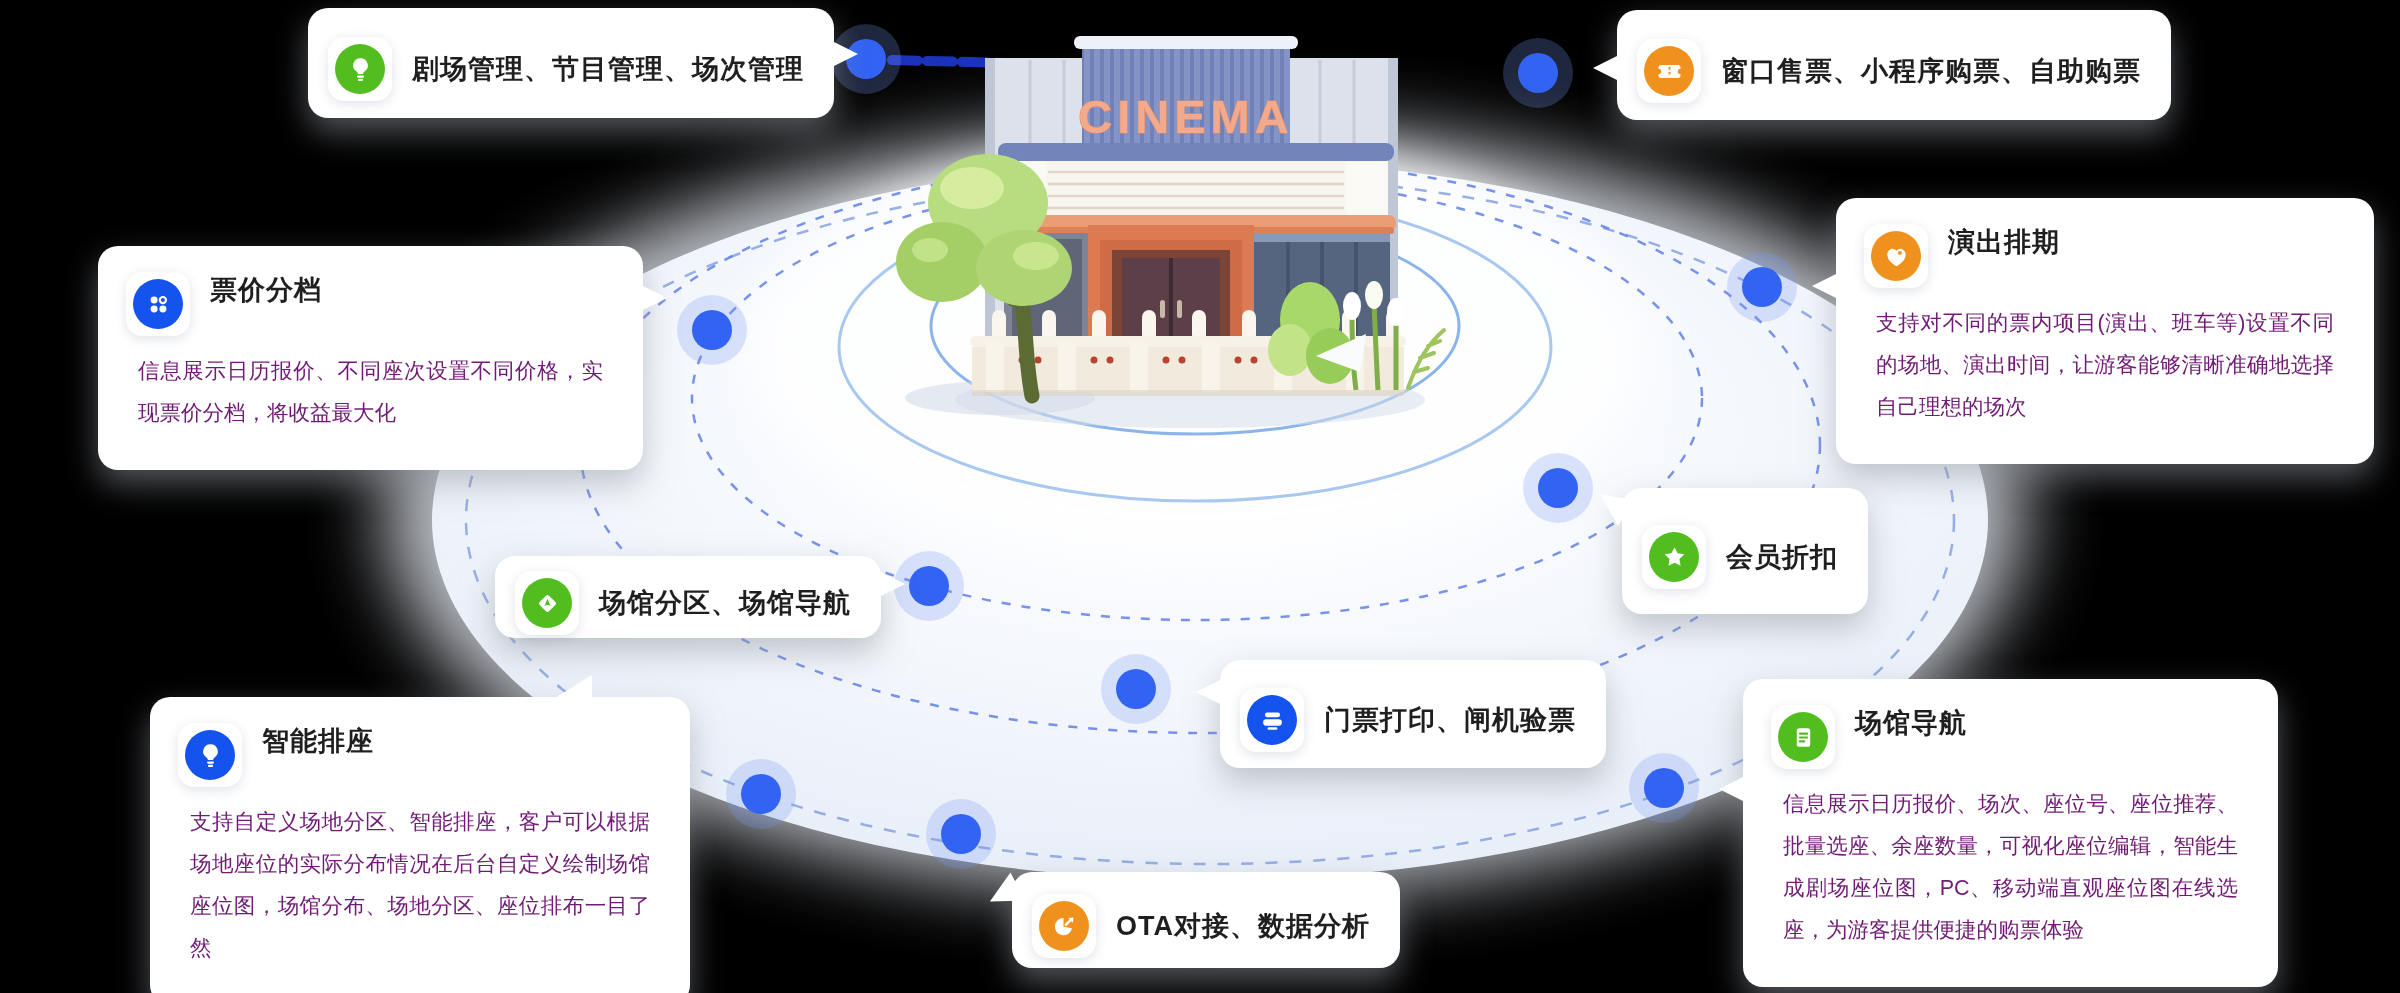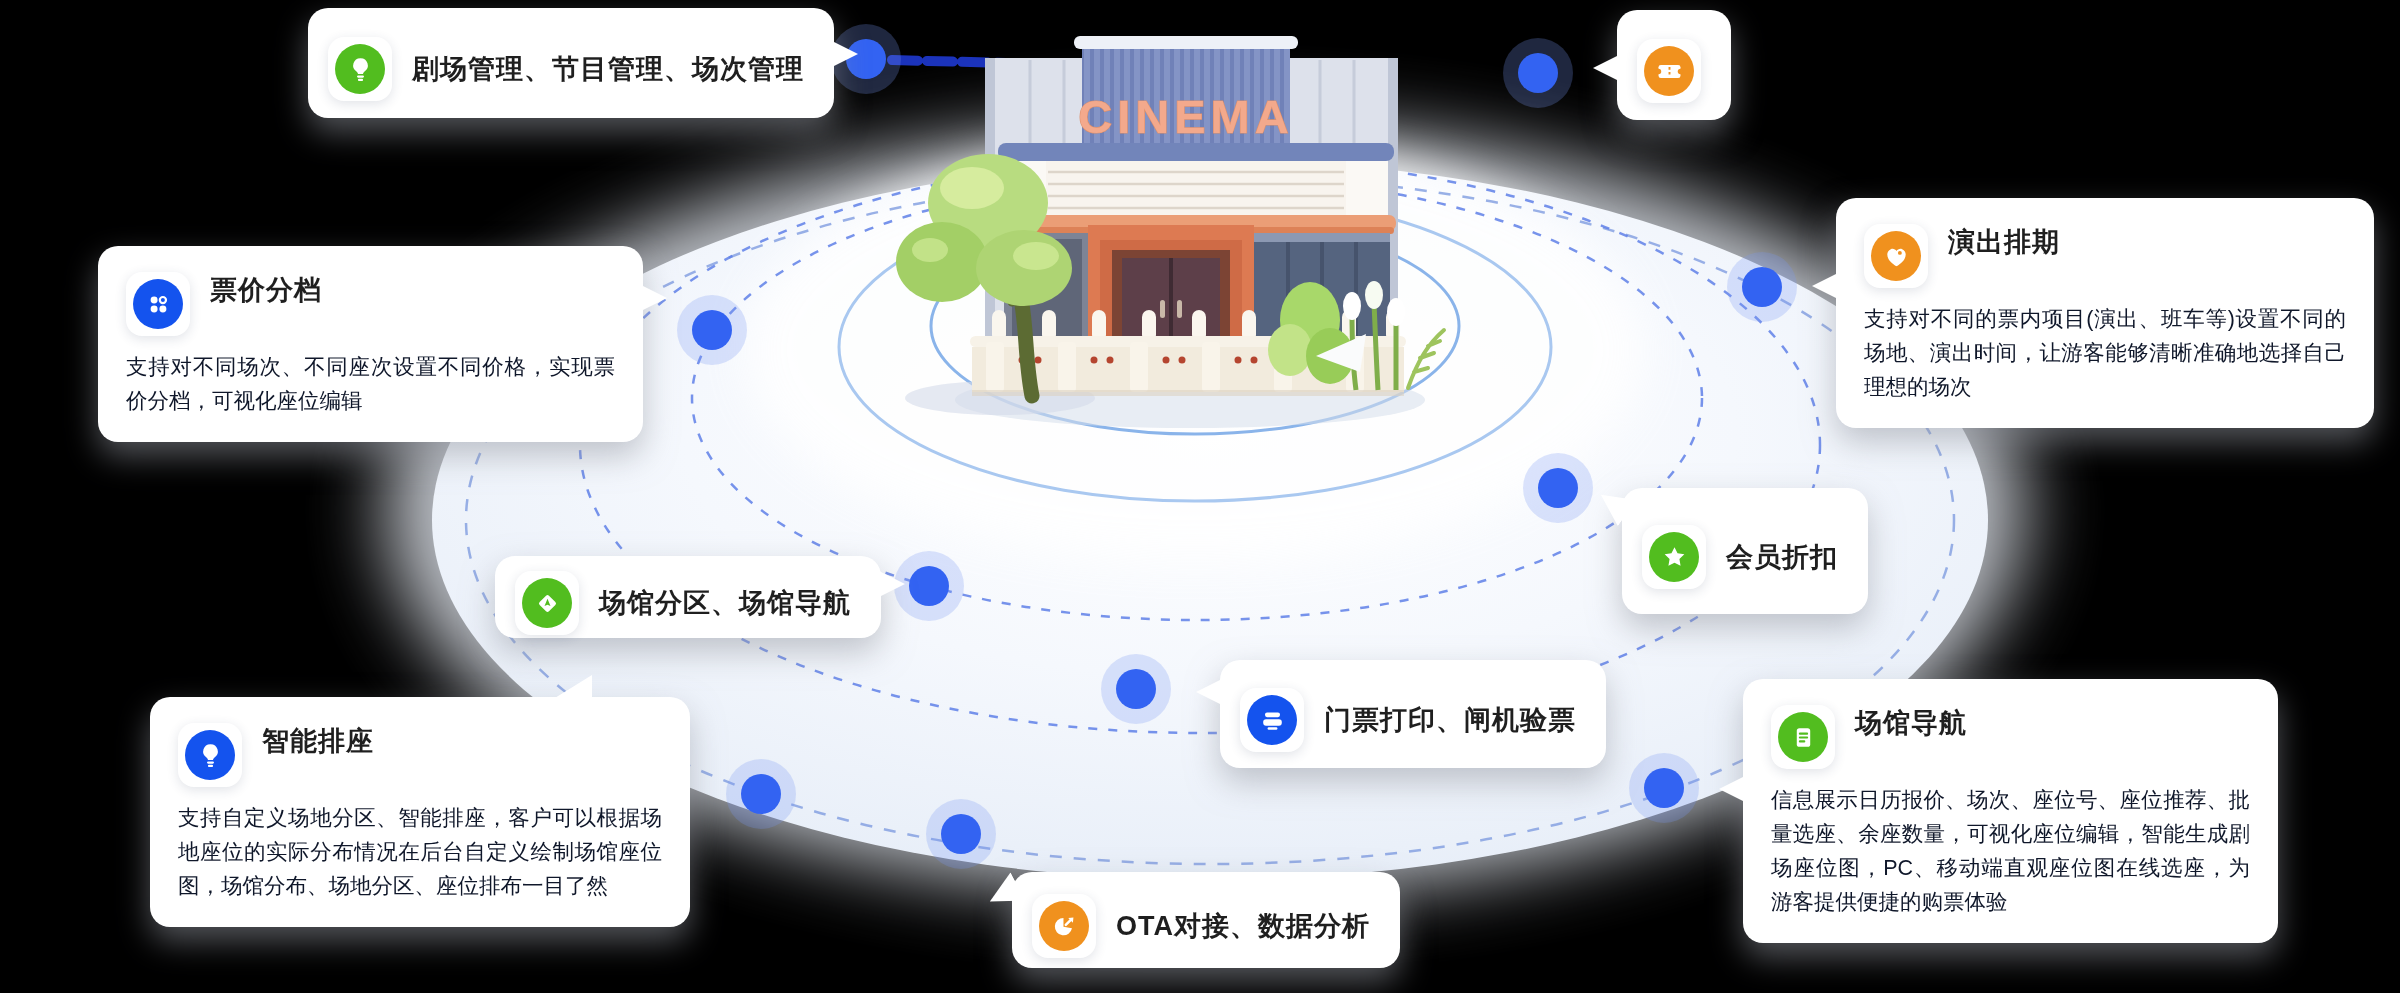--- a/index.html
+++ b/index.html
@@ -14,21 +14,21 @@
   .badge{width:64px;height:64px;background:#fff;border-radius:16px;flex:none;
          box-shadow:0 3px 12px rgba(40,60,90,.14);display:flex;align-items:center;justify-content:center;}
   .circ{width:50px;height:50px;border-radius:50%;display:flex;align-items:center;justify-content:center;}
   .circ svg{width:31px;height:31px;display:block;}
   .circ.green{background:#52bd1f;}
   .circ.orange{background:#f0911e;}
   .circ.blue{background:#1453ee;}
   .card-title{font-size:27px;font-weight:700;color:#1f1f1f;letter-spacing:1px;white-space:nowrap;}
   .card.detail{padding:26px 28px 24px 28px;}
   .detail .head{display:flex;align-items:flex-start;gap:20px;margin-bottom:14px;}
-  .desc{margin:0;font-size:21.5px;line-height:34px;color:#0f172a;text-align:justify;}
+  .desc{margin:12px;font-size:21.5px;line-height:42px;color:#701a75;text-align:justify;}
 
   
   .tail{position:absolute;width:32px;height:32px;background:#fff;z-index:-0;}
   .tail.right{right:-24px;clip-path:polygon(0 0,100% 50%,0 100%);}
   .tail.left{left:-24px;clip-path:polygon(100% 0,0 50%,100% 100%);}
   .tail.up{top:-22px;width:42px;height:26px;clip-path:polygon(0 100%,100% 0,100% 100%);}
   .tail.tilt-up-left{transform:rotate(35deg);}
   .tail.tilt-up{transform:rotate(-28deg);}
 
   
@@ -213,38 +213,39 @@
     <span class="badge">
       <span class="circ orange">
           <svg viewBox="0 0 24 24">
         <rect x="3.5" y="7" width="17" height="10" rx="1.8" fill="#fff"></rect>
         <circle cx="3.5" cy="12" r="2.1" fill="#f0911e"></circle>
         <circle cx="20.5" cy="12" r="2.1" fill="#f0911e"></circle>
         <line x1="12" y1="8.6" x2="12" y2="15.4" stroke="#f0911e" stroke-width="1.5" stroke-dasharray="2 1.7"></line>
       </svg>
         </span>
     </span>
+    <span class="card-title">窗口售票、小程序购票、自助购票</span>
   </div>
 
   <div class="card detail" style="left:98px;top:246px;width:489px">
     <span class="tail right" style="top:36px"></span>
     <div class="head">
       <span class="badge">
         <span class="circ blue">
             <svg viewBox="0 0 24 24">
           <circle cx="8.6" cy="8.6" r="2.7" fill="#fff"></circle>
           <circle cx="15.4" cy="8.6" r="2.4" fill="none" stroke="#fff" stroke-width="1.7"></circle>
           <circle cx="8.6" cy="15.4" r="2.7" fill="#fff"></circle>
           <circle cx="15.4" cy="15.4" r="2.7" fill="#fff"></circle>
         </svg>
           </span>
       </span>
       <span class="card-title">票价分档</span>
     </div>
-    <p class="desc">支持对不同场次、不同座次设置不同价格，实现票价分档，可视化座位编辑</p>
+    <p class="desc">信息展示日历报价、不同座次设置不同价格，实现票价分档，将收益最大化</p>
   </div>
 
   <div class="card detail" style="left:1836px;top:198px;width:482px">
     <span class="tail left" style="top:72px"></span>
     <div class="head">
       <span class="badge">
         <span class="circ orange">
             <svg viewBox="0 0 24 24">
           <path d="M12 19.5c-.3 0-4.5-2.6-6.2-5.6C4.2 11 4.6 7.4 7.6 6.3c1.8-.7 3.5.1 4.4 1.5.9-1.4 2.6-2.2 4.4-1.5 3 1.1 3.4 4.7 1.8 7.6-1.7 3-5.9 5.6-6.2 5.6z" fill="#fff"></path>
           <circle cx="14.6" cy="9.2" r="1.5" fill="#f0911e"></circle>

